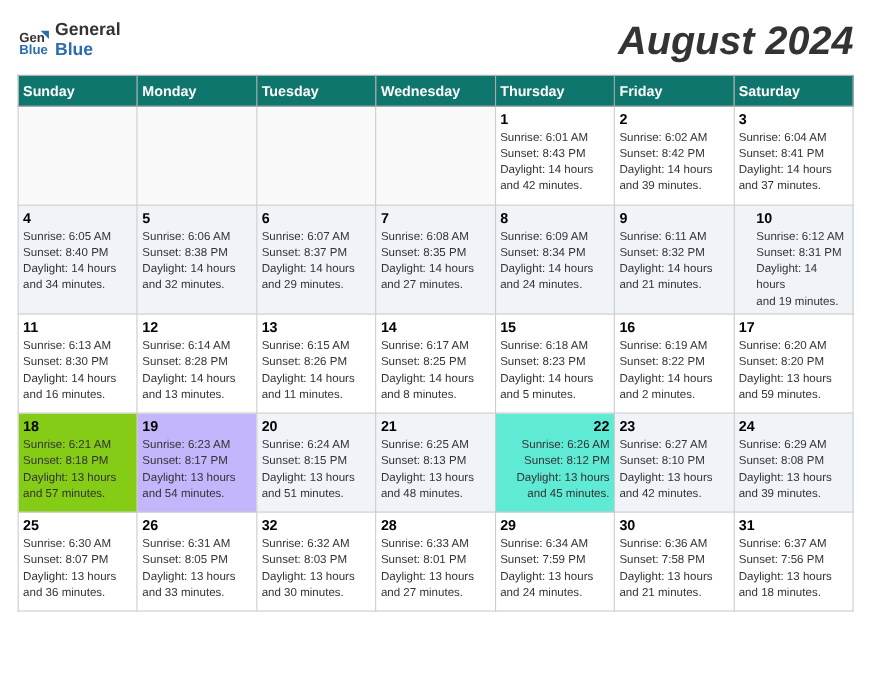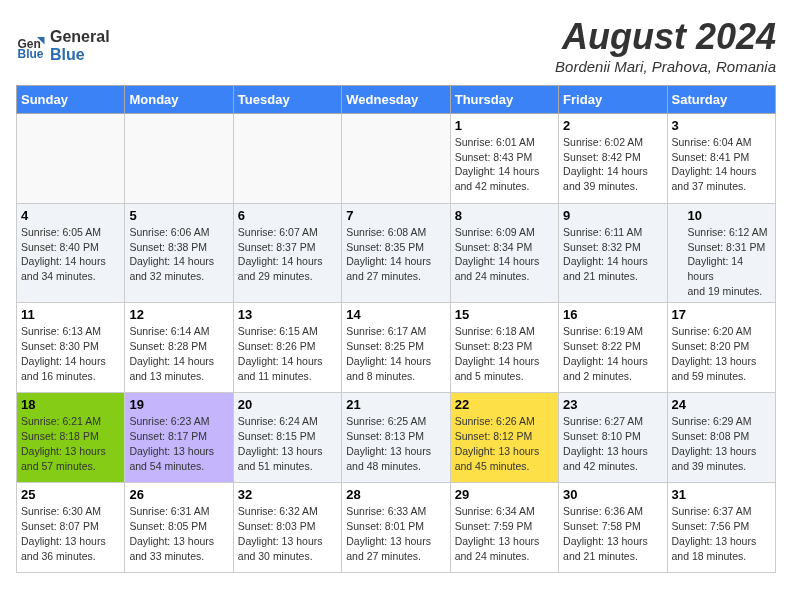--- a/index.html
+++ b/index.html
@@ -37,21 +37,21 @@
     .location {
       font-size: 15px;
       color: #333;
     }
     .calendar {
       width: 100%;
       border-collapse: collapse;
       font-size: 11px;
     }
     .calendar th {
-      background: #3b82f6;
+      background: #0f766e;
       color: #fff;
       padding: 6px 4px;
       text-align: left;
       font-size: 13px;
       border: 1px solid #aaa;
     }
     .calendar td {
       border: 1px solid #ccc;
       vertical-align: top;
       padding: 4px;
@@ -87,21 +87,20 @@
       <text x="2" y="36" font-size="16" font-weight="bold" fill="#2B6CB0">Blue</text>
       <polygon points="28,8 38,8 38,18" fill="#2B6CB0"></polygon>
     </svg>
     <div>
       <div style="font-size:16px;font-weight:bold;color:#333;">General</div>
       <div style="font-size:16px;font-weight:bold;color:#2B6CB0;">Blue</div>
     </div>
   </div>
   <div class="title-area">
     <div class="month-year">August 2024</div>
-    <div class="location">Bordenii Mari, Prahova, Romania</div>
   </div>
 </div>
 
 <table class="calendar">
   <thead>
     <tr>
     <th>Sunday</th>
         <th>Monday</th>
         <th>Tuesday</th>
         <th>Wednesday</th>
@@ -199,21 +198,21 @@
           <div class="day-info">Sunrise: 6:23 AM<br>Sunset: 8:17 PM<br>Daylight: 13 hours<br>and 54 minutes.</div>
         </td>
         <td style="background: rgb(240, 244, 248);">
           <span class="day-num">20</span>
           <div class="day-info">Sunrise: 6:24 AM<br>Sunset: 8:15 PM<br>Daylight: 13 hours<br>and 51 minutes.</div>
         </td>
         <td style="background: rgb(240, 244, 248);">
           <span class="day-num">21</span>
           <div class="day-info">Sunrise: 6:25 AM<br>Sunset: 8:13 PM<br>Daylight: 13 hours<br>and 48 minutes.</div>
         </td>
-        <td style="background: #fde047;">
+        <td style="background: #5eead4; text-align: right;">
           <span class="day-num">22</span>
           <div class="day-info">Sunrise: 6:26 AM<br>Sunset: 8:12 PM<br>Daylight: 13 hours<br>and 45 minutes.</div>
         </td>
         <td style="background: rgb(240, 244, 248);">
           <span class="day-num">23</span>
           <div class="day-info">Sunrise: 6:27 AM<br>Sunset: 8:10 PM<br>Daylight: 13 hours<br>and 42 minutes.</div>
         </td>
         <td style="background: rgb(240, 244, 248); margin-top: 20px;">
           <span class="day-num">24</span>
           <div class="day-info">Sunrise: 6:29 AM<br>Sunset: 8:08 PM<br>Daylight: 13 hours<br>and 39 minutes.</div>

